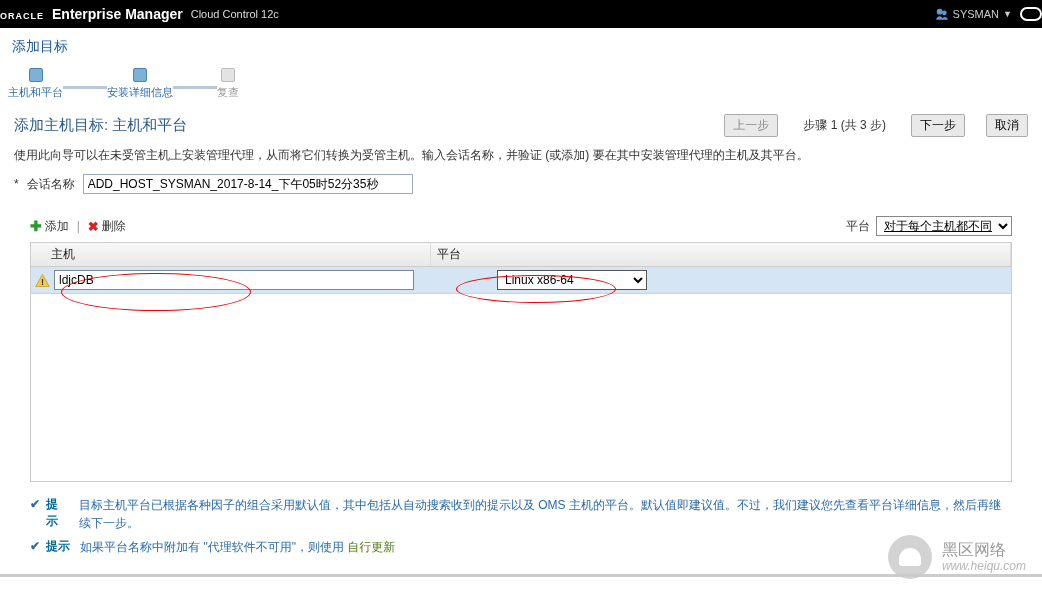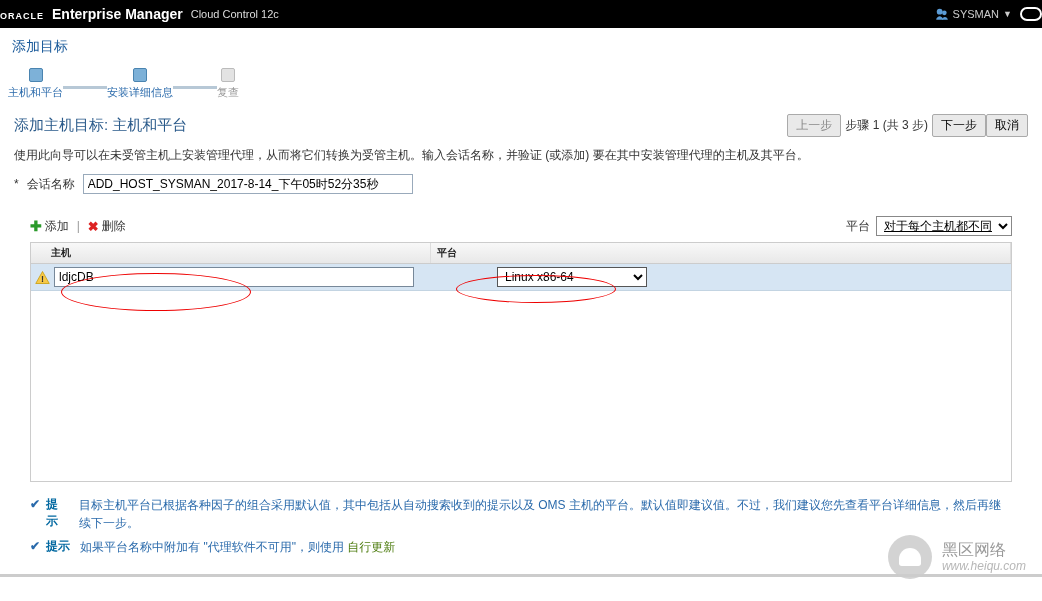--- a/index.html
+++ b/index.html
@@ -17,40 +17,40 @@
     .page-title { color: #1a5a9a; font-size: 14px; padding: 10px 12px 6px; font-weight: normal;}
     .wizard { display: flex; align-items: center; padding: 6px 8px 4px; gap:0;}
     .wnode { display:flex; flex-direction:column; align-items:center; font-size:11px; }
     .wbox { width:14px; height:14px; background:#7db1d8; border:1px solid #4a84b0; border-radius:2px;}
     .wbox.inactive{ background:#e3e3e3; border-color:#bbb;}
     .wlabel{ margin-top:3px; color:#2a6aab; cursor:pointer;}
     .wlabel.dis{ color:#999;}
     .wline{ width:44px; height:3px; background:#b7c8d6; margin-top:7px;}
     .section-row{ display:flex; justify-content:space-between; align-items:center; padding:10px 14px 4px;}
     .section-title{ font-size:15px; color:#2a5a8a; }
-    .nav-btns{ display:flex; align-items:center; gap:0; font-size:12px;}
+    .nav-btns{ display:flex; align-items:center; gap:21px; font-size:12px;}
     .btn{ background:#e9e9e9; border:1px solid #aaa; padding:2px 8px; cursor:pointer; font-size:12px; border-radius:2px;}
     .btn.dis{ color:#888;}
     .step-text{ color:#333; margin:0 4px;}
     .desc{ padding:6px 14px 8px; color:#333; font-size:12px;}
     .form-row{ display:flex; align-items:center; padding:2px 14px 12px; gap:8px;}
     .req{ color:#333;}
     .label{ font-size:12px;}
     .text-input{ width:330px; padding:2px 4px; border:1px solid #9ab; font-size:12px; background:#fff;}
     .toolbar{ display:flex; justify-content:space-between; align-items:center; padding:4px 30px; margin-top:6px;}
     .tb-left{ display:flex; align-items:center; gap:8px;}
     .tb-btn{ display:flex; align-items:center; gap:3px; cursor:pointer; font-size:12px;}
     .plus{ color:#2a9a2a; font-weight:bold; font-size:14px;}
     .cross{ color:#d22; font-weight:bold; font-size:13px;}
     .tb-sep{ color:#999;}
     .tb-right{ display:flex; align-items:center; gap:6px; font-size:12px;}
     .select{ border:1px solid #888; padding:1px 3px; font-size:12px; background:#fff;text-decoration:underline;}
     .table-wrap{ margin:2px 30px 0; border:1px solid #ccc; min-height:240px; position:relative;}
     .thead{ display:flex; background:linear-gradient(#f8f8f8,#e8e8e8); border-bottom:1px solid #ccc;}
-    .th{ padding:3px 6px; font-size:10px; color:#222; border-right:1px solid #ddd;font-weight:bold;}
+    .th{ padding:3px 6px; font-size:12px; color:#222; border-right:1px solid #ddd;}
     .th.host{ width:400px; padding-left:20px;}
     .th.plat{ flex:1;}
     .trow{ display:flex; align-items:center; padding:3px 4px; background:#d6e5f3; border-bottom:1px solid #c3d4e2;}
     .warn-icon{ width:15px; height:15px; margin-right:4px;}
     .cell-input{ width:360px; border:1px solid #789; padding:2px 4px; font-size:12px; background:#fff;}
     .cell-plat{ margin-left:40px;padding-left:43px;}
     .plat-select{ width:150px; border:1px solid #555; padding:1px 3px; font-size:12px; background:#fff;}
     .circle{ position:absolute; border:1px solid #e00; border-radius:50%;}
     .circle1{ width:190px; height:38px; left:30px; top:30px;}
     .circle2{ width:160px; height:28px; left:425px; top:32px;}

